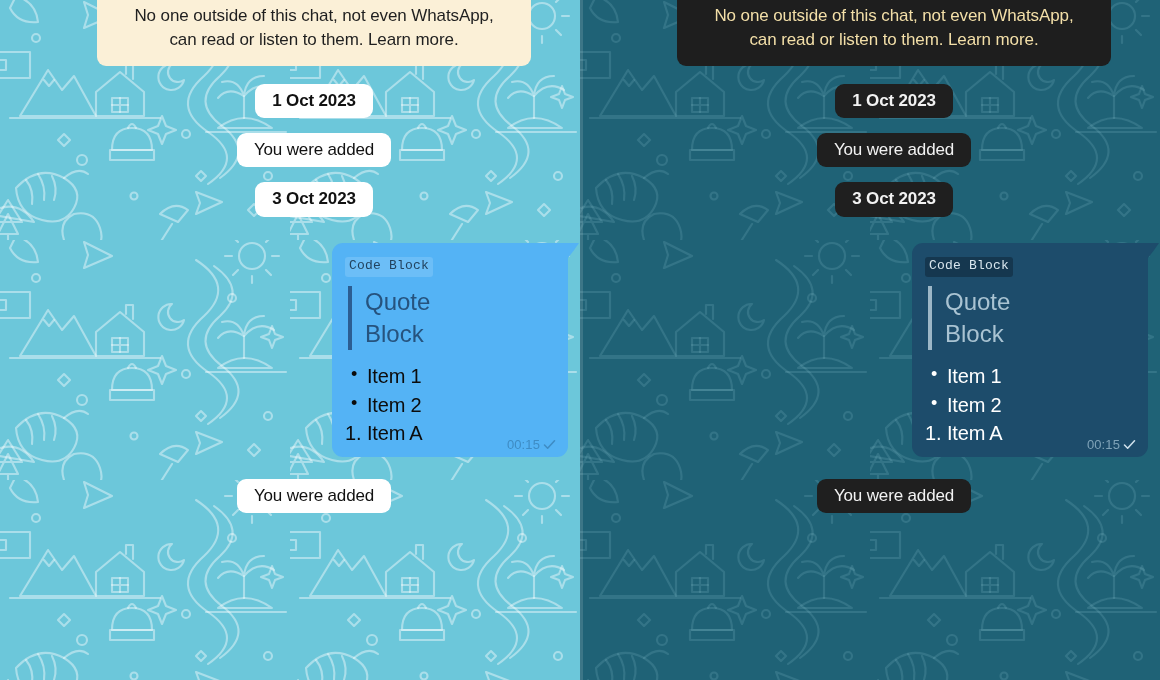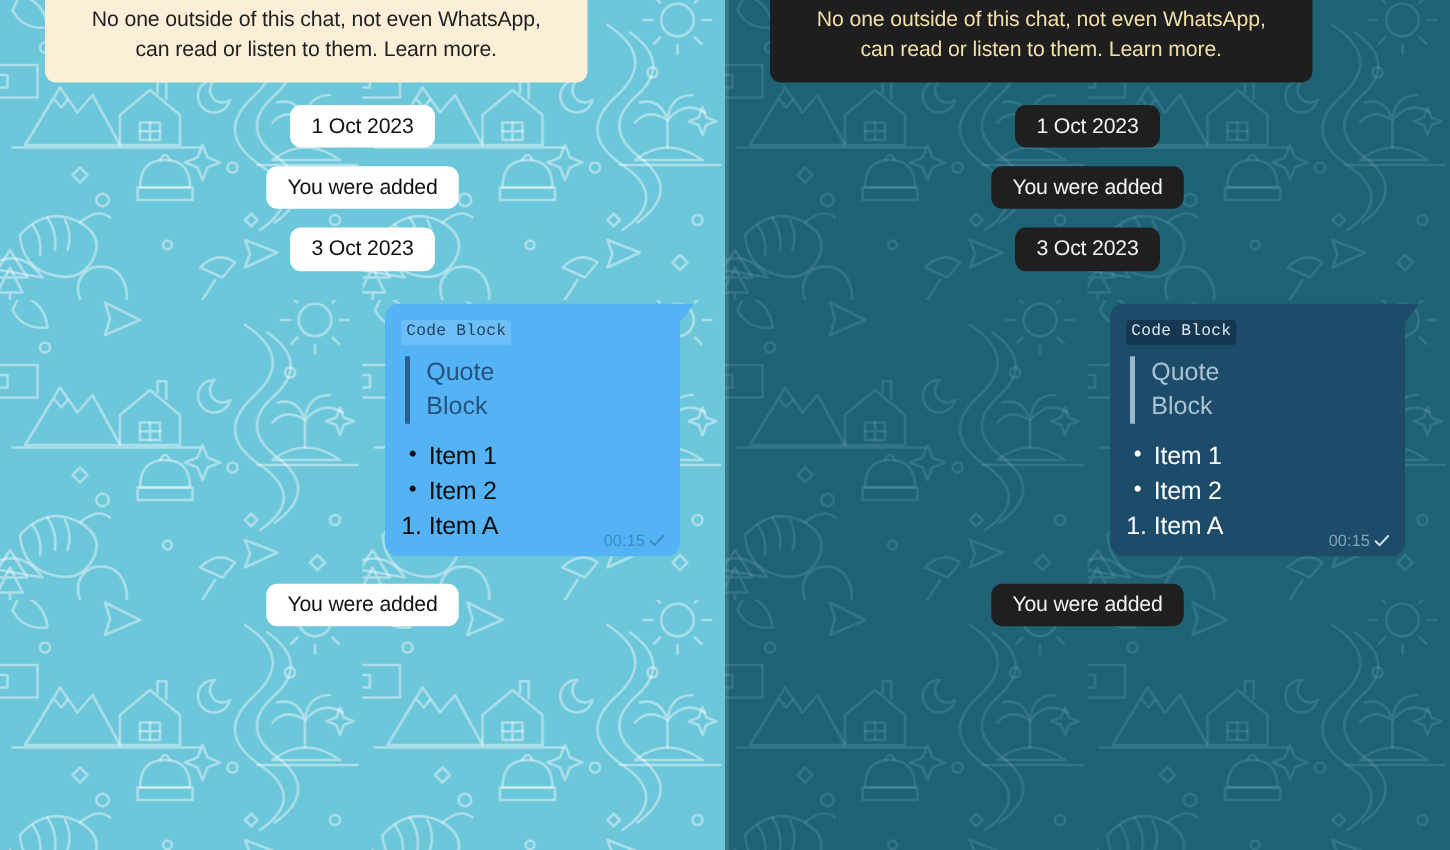--- a/index.html
+++ b/index.html
@@ -47,20 +47,22 @@
 
   
   .chat {
     position: relative;
     z-index: 2;
     width: 100%;
     height: 100%;
     padding: 0 36px;
     display: flex;
     flex-direction: column;
+    align-items: center;
+    margin-left: 24px;
   }
 
   
   .encryption-notice {
     width: 434px;
     margin-top: -30px;
     padding: 9px 22px 13px;
     border-radius: 0 0 9px 9px;
     text-align: center;
     font-size: 17px;
@@ -76,21 +78,21 @@
   
   .pill {
     display: inline-block;
     padding: 6px 17px 7px;
     border-radius: 9px;
     font-size: 17px;
     line-height: 1.25;
     letter-spacing: -0.15px;
     white-space: nowrap;
   }
-  .pill-date { font-weight: normal; }
+  .pill-date { font-weight: bold; }
   .light .pill { background: #FFFFFF; color: #111111; }
   .dark  .pill { background: #1F1F1F; color: #F2F2F2; }
 
   .pill-row { margin-top: 18px; display: flex; justify-content: center; width: 100%; }
   .pill-row.tight { margin-top: 15px; }
 
   
   .msg-row {
     width: 100%;
     display: flex;
@@ -129,21 +131,21 @@
     letter-spacing: 0.2px;
   }
   .light .code-block { background: #6CBEF7; color: #22435F; }
   .dark  .code-block { background: #15374F; color: #D9E6EE; }
 
   
   .quote-block {
     margin: 9px 0 0 3px;
     padding-left: 13px;
     border-left: 4px solid;
-    font-size: 20px;
+    font-size: 24px;
     line-height: 1.35;
   }
   .light .quote-block { border-color: #2C5E92; color: #26537E; }
   .dark  .quote-block { border-color: #9CB6C6; color: #A9C3D2; }
 
   
   .list { margin-top: 12px; }
   .list-item {
     display: flex;
     font-size: 20px;

